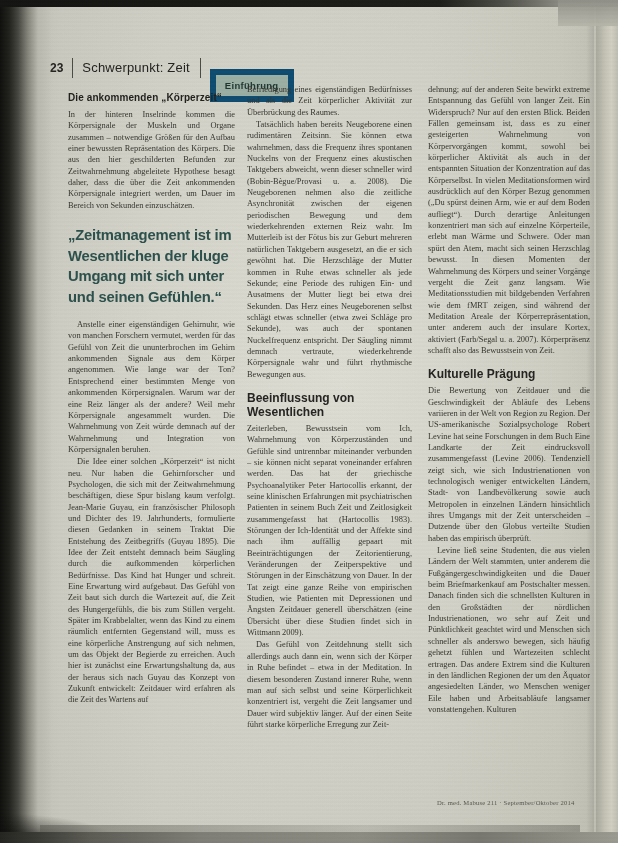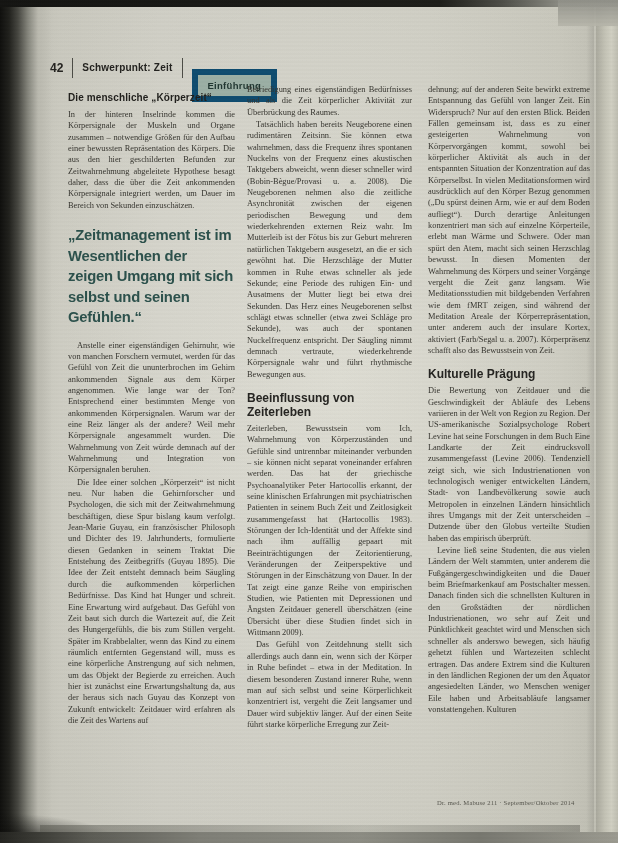--- a/index.html
+++ b/index.html
@@ -27,21 +27,21 @@
     background:linear-gradient(to right,rgba(90,90,82,.55),rgba(150,150,140,.35) 60%,rgba(90,90,82,.45));}
   .edge-right{position:absolute;right:0;top:0;width:22px;height:843px;
     background:linear-gradient(to right,rgba(140,139,128,.45),#c2c1b4 40%,#cfcec1 70%,#bdbcb0);}
   .fold-right{position:absolute;right:24px;top:0;width:8px;height:843px;background:linear-gradient(to right,rgba(0,0,0,0),rgba(0,0,0,0.10));}
 
   
   .pagehead{position:absolute;left:50px;top:33px;display:flex;align-items:center;
     font-family:"Liberation Sans",sans-serif;color:#22211e;}
   .pagenum{font-size:12px;font-weight:bold;padding-right:9px;}
   .hrule{width:1px;height:20px;background:#4a4a44;margin:0 9px 0 0;}
-  .section{font-size:10px;font-weight:bold;letter-spacing:.2px;padding-right:10px;}
+  .section{font-size:13px;font-weight:normal;letter-spacing:.2px;padding-right:10px;}
   .tabbox{border:6px solid #0c4a6e;background:#9aaea4;color:#1d332e;
     font-size:9.5px;font-weight:bold;padding:5px 10px 5px 9px;letter-spacing:.3px;margin-top:36px;}
 
   
   .col{position:absolute;color:#34332d;}
   .col p{margin:0;font-size:8.4px;line-height:11.35px;text-align:justify;
          hyphens:auto;-webkit-hyphens:auto;word-spacing:-0.2px;}
   .col p.ind{text-indent:9px;}
   .col p + p{margin-top:1px;}
   h2.arthead{font-family:"Liberation Sans",sans-serif;font-size:10px;font-weight:bold;
@@ -58,39 +58,39 @@
   .footer{position:absolute;left:437px;top:799px;font-size:6.6px;color:#55544c;
     font-family:"Liberation Serif",serif;letter-spacing:.2px;}
 </style>
 </head>
 <body>
 
 <div class="stage">
   <div class="paper"></div>
 
   <div class="pagehead">
-    <span class="pagenum">42</span>
+    <span class="pagenum">23</span>
     <span class="hrule"></span>
     <span class="section">Schwerpunkt: Zeit</span>
     <span class="hrule"></span>
     <span class="tabbox">Einführung</span>
   </div>
 
   <div class="col col1">
-    <h2 class="arthead">Die menschliche „Körperzeit“</h2>
+    <h2 class="arthead">Die ankommenden „Körperzeit“</h2>
     <p>In der hinteren Inselrinde kommen die Körpersignale der Muskeln und Organe zusammen – notwendige Größen für den Aufbau einer bewussten Repräsentation des Körpers. Die aus den hier geschilderten Befunden zur Zeitwahrnehmung abgeleitete Hypothese besagt daher, dass die über die Zeit ankommenden Körpersignale integriert werden, um Dauer im Bereich von Sekunden einzuschätzen.</p>
-    <blockquote class="pull">„Zeitmanagement ist im Wesentlichen der zeigen Umgang mit sich selbst und seinen Gefühlen.“</blockquote>
+    <blockquote class="pull">„Zeitmanagement ist im Wesentlichen der kluge Umgang mit sich unter und seinen Gefühlen.“</blockquote>
     <p class="ind">Anstelle einer eigenständigen Gehirnuhr, wie von manchen Forschern vermutet, werden für das Gefühl von Zeit die ununterbrochen im Gehirn ankommenden Signale aus dem Körper angenommen. Wie lange war der Ton? Entsprechend einer bestimmten Menge von ankommenden Körpersignalen. Warum war der eine Reiz länger als der andere? Weil mehr Körpersignale angesammelt wurden. Die Wahrnehmung von Zeit würde demnach auf der Wahrnehmung und Integration von Körpersignalen beruhen.</p>
     <p class="ind">Die Idee einer solchen „Körperzeit“ ist nicht neu. Nur haben die Gehirnforscher und Psychologen, die sich mit der Zeitwahrnehmung beschäftigen, diese Spur bislang kaum verfolgt. Jean-Marie Guyau, ein französischer Philosoph und Dichter des 19. Jahrhunderts, formulierte diesen Gedanken in seinem Traktat Die Entstehung des Zeitbegriffs (Guyau 1895). Die Idee der Zeit entsteht demnach beim Säugling durch die aufkommenden körperlichen Bedürfnisse. Das Kind hat Hunger und schreit. Eine Erwartung wird aufgebaut. Das Gefühl von Zeit baut sich durch die Wartezeit auf, die Zeit des Hungergefühls, die bis zum Stillen vergeht. Später im Krabbelalter, wenn das Kind zu einem räumlich entfernten Gegenstand will, muss es eine körperliche Anstrengung auf sich nehmen, um das Objekt der Begierde zu erreichen. Auch hier ist zunächst eine Erwartungshaltung da, aus der heraus sich nach Guyau das Konzept von Zukunft entwickelt: Zeitdauer wird erfahren als die Zeit des Wartens auf</p>
   </div>
 
   <div class="col col2">
     <p>Befriedigung eines eigenständigen Bedürfnisses und als die Zeit körperlicher Aktivität zur Überbrückung des Raumes.</p>
     <p class="ind">Tatsächlich haben bereits Neugeborene einen rudimentären Zeitsinn. Sie können etwa wahrnehmen, dass die Frequenz ihres spontanen Nuckelns von der Frequenz eines akustischen Taktgebers abweicht, wenn dieser schneller wird (Bobin-Bègue/Provasi u. a. 2008). Die Neugeborenen nehmen also die zeitliche Asynchronität zwischen der eigenen periodischen Bewegung und dem wiederkehrenden externen Reiz wahr. Im Mutterleib ist der Fötus bis zur Geburt mehreren natürlichen Taktgebern ausgesetzt, an die er sich gewöhnt hat. Die Herzschläge der Mutter kommen in Ruhe etwas schneller als jede Sekunde; eine Periode des ruhigen Ein- und Ausatmens der Mutter liegt bei etwa drei Sekunden. Das Herz eines Neugeborenen selbst schlägt etwas schneller (etwa zwei Schläge pro Sekunde), was auch der spontanen Nuckelfrequenz entspricht. Der Säugling nimmt demnach vertraute, wiederkehrende Körpersignale wahr und führt rhythmische Bewegungen aus.</p>
-    <h3 class="subhead">Beeinflussung von Zeiterleben</h3>
+    <h3 class="subhead">Beeinflussung von Wesentlichen</h3>
     <p>Zeiterleben, Bewusstsein vom Ich, Wahrnehmung von Körperzuständen und Gefühle sind untrennbar miteinander verbunden – sie können nicht separat voneinander erfahren werden. Das hat der griechische Psychoanalytiker Peter Hartocollis erkannt, der seine klinischen Erfahrungen mit psychiatrischen Patienten in seinem Buch Zeit und Zeitlosigkeit zusammengefasst hat (Hartocollis 1983). Störungen der Ich-Identität und der Affekte sind nach ihm auffällig gepaart mit Beeinträchtigungen der Zeitorientierung, Veränderungen der Zeitperspektive und Störungen in der Einschätzung von Dauer. In der Tat zeigt eine ganze Reihe von empirischen Studien, wie Patienten mit Depressionen und Ängsten Zeitdauer generell überschätzen (eine Übersicht über diese Studien findet sich in Wittmann 2009).</p>
     <p class="ind">Das Gefühl von Zeitdehnung stellt sich allerdings auch dann ein, wenn sich der Körper in Ruhe befindet – etwa in der Meditation. In diesem besonderen Zustand innerer Ruhe, wenn man auf sich selbst und seine Körperlichkeit konzentriert ist, vergeht die Zeit langsamer und Dauer wird subjektiv länger. Auf der einen Seite führt starke körperliche Erregung zur Zeit-</p>
   </div>
 
   <div class="col col3">
     <p>dehnung; auf der anderen Seite bewirkt extreme Entspannung das Gefühl von langer Zeit. Ein Widerspruch? Nur auf den ersten Blick. Beiden Fällen gemeinsam ist, dass es zu einer gesteigerten Wahrnehmung von Körpervorgängen kommt, sowohl bei körperlicher Aktivität als auch in der entspannten Situation der Konzentration auf das Körperselbst. In vielen Meditationsformen wird ausdrücklich auf den Körper Bezug genommen („Du spürst deinen Arm, wie er auf dem Boden aufliegt“). Durch derartige Anleitungen konzentriert man sich auf einzelne Körperteile, erlebt man Wärme und Schwere. Oder man spürt den Atem, macht sich seinen Herzschlag bewusst. In diesen Momenten der Wahrnehmung des Körpers und seiner Vorgänge vergeht die Zeit ganz langsam. Wie Meditationsstudien mit bildgebenden Verfahren wie dem fMRT zeigen, sind während der Meditation Areale der Körperrepräsentation, unter anderem auch der insulare Kortex, aktiviert (Farb/Segal u. a. 2007). Körperpräsenz schafft also das Bewusstsein von Zeit.</p>
     <h3 class="subhead">Kulturelle Prägung</h3>
     <p>Die Bewertung von Zeitdauer und die Geschwindigkeit der Abläufe des Lebens variieren in der Welt von Region zu Region. Der US-amerikanische Sozialpsychologe Robert Levine hat seine Forschungen in dem Buch Eine Landkarte der Zeit eindrucksvoll zusammengefasst (Levine 2006). Tendenziell zeigt sich, wie sich Industrienationen von technologisch weniger entwickelten Ländern, Stadt- von Landbevölkerung sowie auch Metropolen in einzelnen Ländern hinsichtlich ihres Umgangs mit der Zeit unterscheiden – Dutzende über den Globus verteilte Studien haben das empirisch überprüft.</p>
     <p class="ind">Levine ließ seine Studenten, die aus vielen Ländern der Welt stammten, unter anderem die Fußgängergeschwindigkeiten und die Dauer beim Briefmarkenkauf am Postschalter messen. Danach finden sich die schnellsten Kulturen in den Großstädten der nördlichen Industrienationen, wo sehr auf Zeit und Pünktlichkeit geachtet wird und Menschen sich schneller als anderswo bewegen, sich häufig gehetzt fühlen und Wartezeiten schlecht ertragen. Das andere Extrem sind die Kulturen in den ländlichen Regionen der um den Äquator angesiedelten Länder, wo Menschen weniger Eile haben und Arbeitsabläufe langsamer vonstattengehen. Kulturen</p>
   </div>

